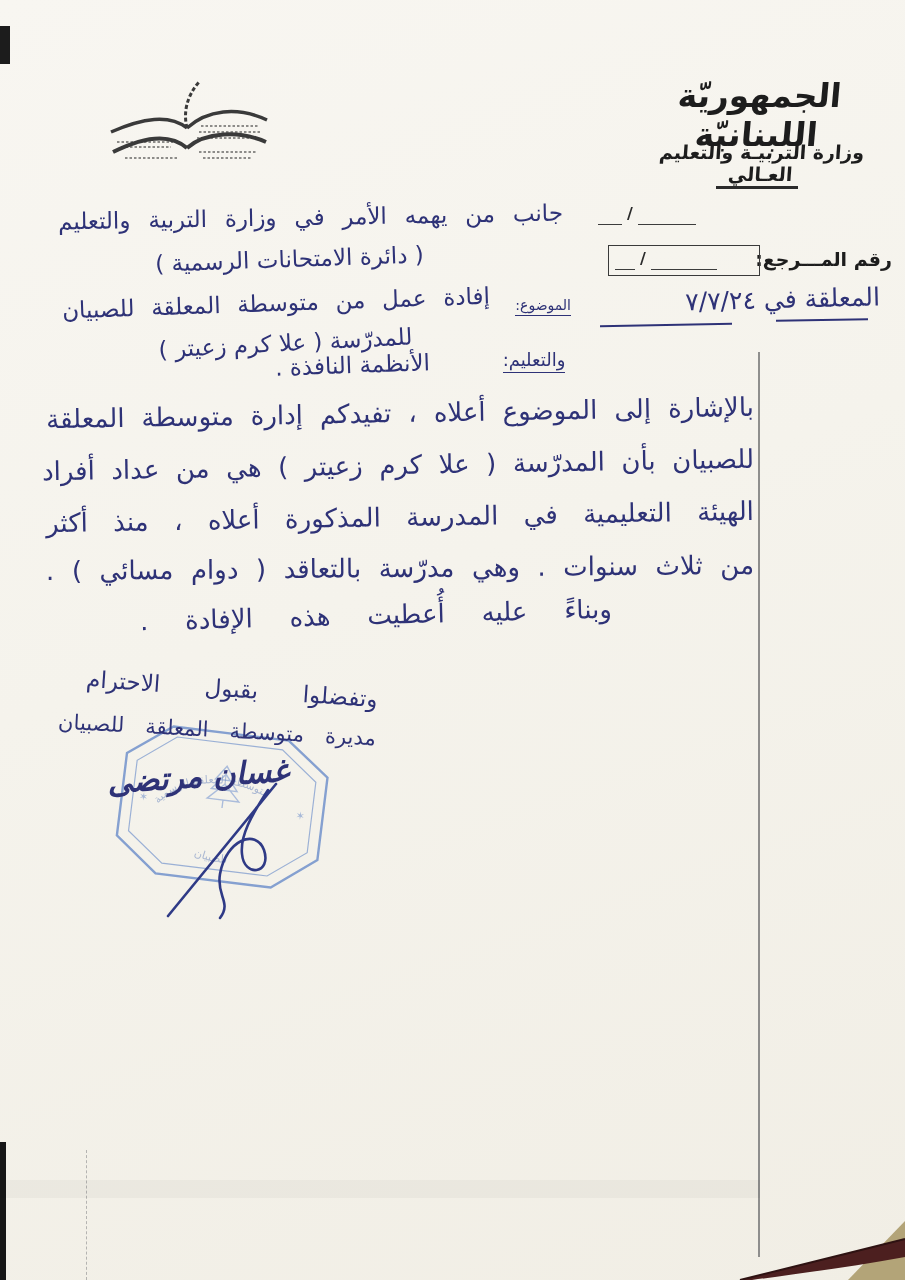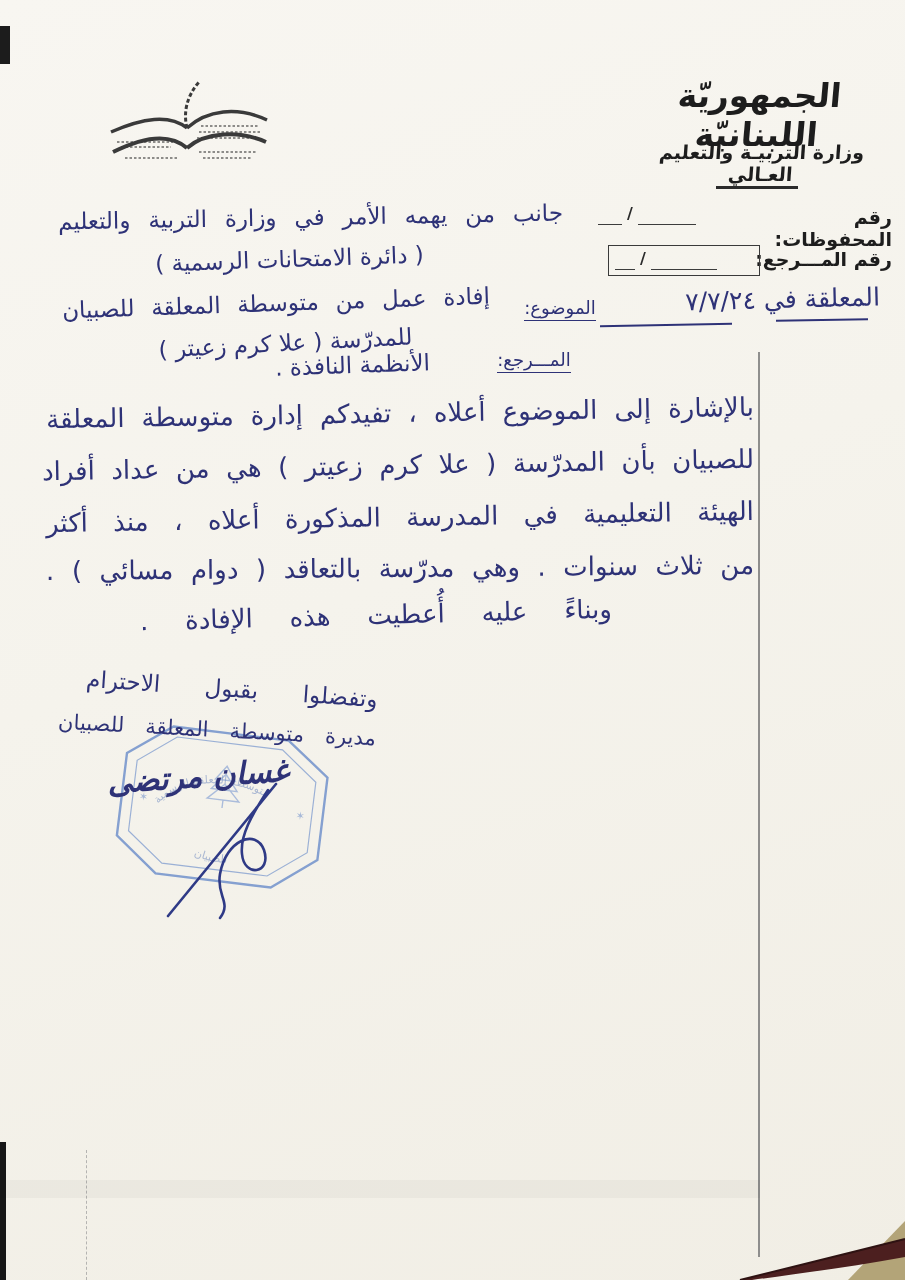--- a/index.html
+++ b/index.html
@@ -37,45 +37,44 @@
         <path d="M8,52 C40,38 66,34 84,48" stroke-width="3.4"></path>
         <path d="M84,48 C104,30 134,26 164,40" stroke-width="3.4"></path>
         <path d="M10,72 C42,56 68,54 84,68" stroke-width="4"></path>
         <path d="M84,68 C102,52 136,50 163,62" stroke-width="4"></path>
         <path d="M84,48 C80,32 84,16 96,2" stroke-width="3" stroke-dasharray="4 2.4"></path>
         <path d="M14,62 h56 M18,67 h50 M98,46 h58 M96,52 h62 M94,58 h60 M22,78 h52 M96,72 h58 M100,78 h48" stroke-width="1.4" stroke-dasharray="2.5 2" opacity=".75"></path>
       </g>
     </svg>
   </div>
 
-  <div class="abs rtl printed" style="left:740px;top:206px;width:152px;font-size:19px;">رقم المحفوظات:</div>
   <div class="abs" style="left:598px;top:206px;width:140px;height:28px;text-align:left;">
     <span class="blank" style="width:24px;"></span><span class="slash">/</span><span class="blank" style="width:58px;"></span>
   </div>
 
   <div class="abs rtl printed" style="left:744px;top:248px;width:148px;font-size:19px;">رقم المـــرجع:</div>
   <div class="abs" style="left:608px;top:245px;width:152px;height:31px;border:1.4px solid #3a3a3a;box-sizing:border-box;text-align:left;padding:5px 6px 0 6px;">
     <span class="blank" style="width:20px;"></span><span class="slash">/</span><span class="blank" style="width:66px;"></span>
   </div>
 
   <div class="abs rtl hand" style="left:598px;top:286px;width:282px;font-size:25px;transform:rotate(-1.5deg);text-align:right;">المعلقة في ٧/٧/٢٤</div>
   <div class="abs ink-line" style="left:776px;top:319px;width:92px;transform:rotate(-1deg);"></div>
   <div class="abs ink-line" style="left:600px;top:324px;width:132px;transform:rotate(-1deg);"></div>
 
   <div class="abs rtl hand just" style="left:58px;top:204px;width:505px;font-size:23px;transform:rotate(-1deg);">جانب من يهمه الأمر في وزارة التربية والتعليم</div>
   <div class="abs rtl hand ctr" style="left:92px;top:246px;width:395px;font-size:23px;transform:rotate(-2deg);">( دائرة الامتحانات الرسمية )</div>
 
-  <div class="abs rtl hand" style="left:493px;top:297px;width:78px;font-size:18px;text-align:center;margin-left:28px;">
+  <div class="abs rtl hand" style="left:493px;top:297px;width:78px;font-size:14px;text-align:right;">
     <span class="lbl-underline">الموضوع:</span>
   </div>
   <div class="abs rtl hand just" style="left:62px;top:290px;width:428px;font-size:23px;transform:rotate(-2deg);">إفادة عمل من متوسطة المعلقة للصبيان</div>
   <div class="abs rtl hand ctr" style="left:118px;top:330px;width:335px;font-size:23px;transform:rotate(-3deg);">للمدرّسة ( علا كرم زعيتر )</div>
 
   <div class="abs rtl hand" style="left:496px;top:349px;width:76px;font-size:18px;text-align:center;">
-    <span class="lbl-underline">المـــرجع:</span>
+    <span class="lbl-underline">والتعليم:</span>
   </div>
   <div class="abs rtl hand ctr" style="left:205px;top:352px;width:295px;font-size:23px;transform:rotate(-2deg);">الأنظمة النافذة .</div>
 
   <div class="abs" style="left:758px;top:352px;width:1.6px;height:905px;background:#7c7c7c;opacity:.85;"></div>
 
   <div class="abs rtl hand just" style="left:46px;top:398px;width:708px;font-size:26px;transform:rotate(-1deg);">بالإشارة إلى الموضوع أعلاه ، تفيدكم إدارة متوسطة المعلقة</div>
   <div class="abs rtl hand just" style="left:42px;top:450px;width:712px;font-size:26px;transform:rotate(-1deg);">للصبيان بأن المدرّسة ( علا كرم زعيتر ) هي من عداد أفراد</div>
   <div class="abs rtl hand just" style="left:46px;top:502px;width:708px;font-size:26px;transform:rotate(-1deg);">الهيئة التعليمية في المدرسة المذكورة أعلاه ، منذ أكثر</div>
   <div class="abs rtl hand just" style="left:46px;top:553px;width:708px;font-size:26px;transform:rotate(-0.5deg);">من ثلاث سنوات . وهي مدرّسة بالتعاقد ( دوام مسائي ) .</div>
   <div class="abs rtl hand just" style="left:140px;top:600px;width:472px;font-size:26px;transform:rotate(-1.5deg);">وبناءً عليه أُعطيت هذه الإفادة .</div>

